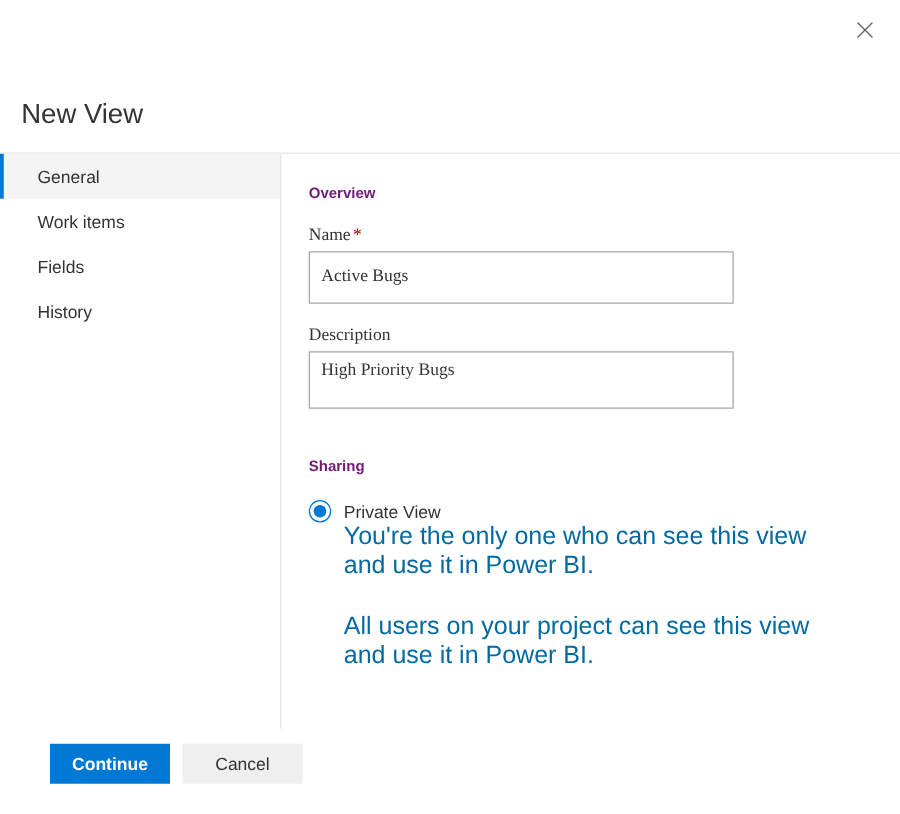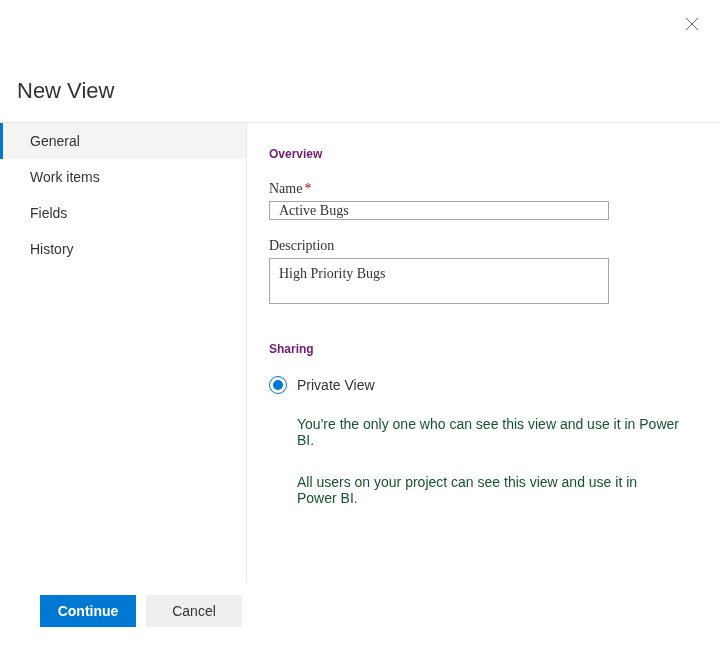--- a/index.html
+++ b/index.html
@@ -36,21 +36,21 @@
     .divider {
       border: none;
       border-top: 1px solid #e6e6e6;
       margin: 0;
     }
     .body {
       display: flex;
       height: 460px;
     }
     .sidebar {
-      width: 247px;
+      width: 225px;
       border-right: 1px solid #e6e6e6;
       padding-top: 0;
     }
     .sidebar-item {
       padding: 10px 0 10px 30px;
       cursor: pointer;
       color: #333;
       font-size: 14px;
     }
     .sidebar-item.selected {
@@ -78,21 +78,21 @@
     .required { color: #a80000; margin-left: 2px; }
     input[type="text"], textarea {
       width: 340px;
       border: 1px solid #a6a6a6;
       padding: 5px 9px;
       font-family: inherit;
       font-size: 14px;
       color: #333;
       resize: none;
     }
-    input[type="text"] { height: 19px; }
+    input[type="text"] { height: 42px; }
     textarea {
       height: 46px;
       line-height: 1.4;
     }
     .sharing-section { margin-top: 34px; }
     .radio-option { margin-bottom: 8px; }
     .radio-row {
       display: flex;
       align-items: center;
       gap: 10px;
@@ -113,23 +113,23 @@
     }
     .radio.checked::after {
       content: "";
       width: 10px;
       height: 10px;
       border-radius: 50%;
       background: #0078d4;
     }
     .radio-label { font-size: 14px; color: #333; }
     .radio-desc {
-      font-size: 14px;
-      color: #14532d;
-      margin: 22px 0 26px 28px;
+      font-size: 20px;
+      color: #0369a1;
+      margin: 0 0 26px 28px;
     }
     .footer {
       position: absolute;
       bottom: 24px;
       left: 40px;
       display: flex;
       gap: 10px;
     }
     .btn {
       min-width: 96px;

